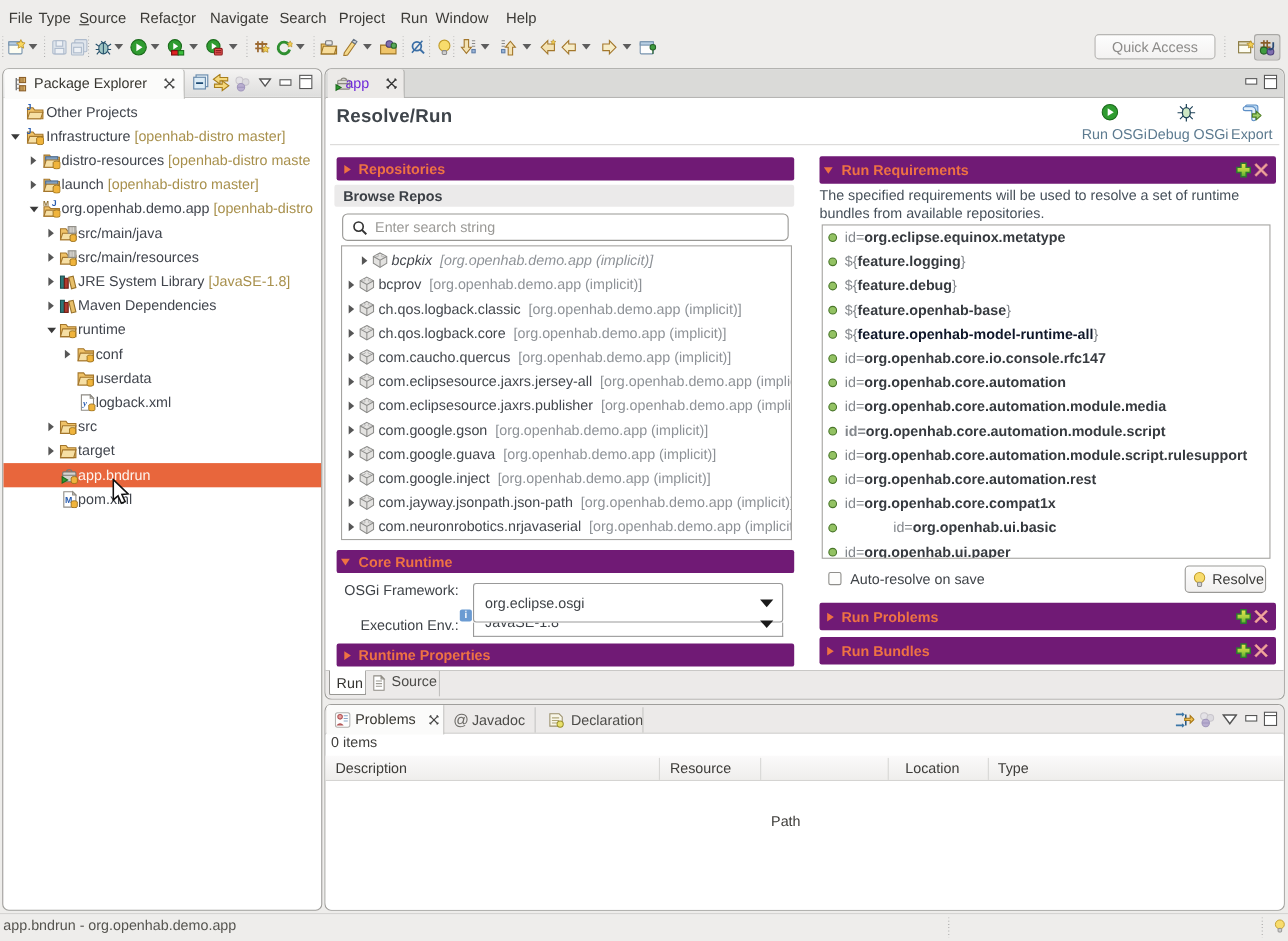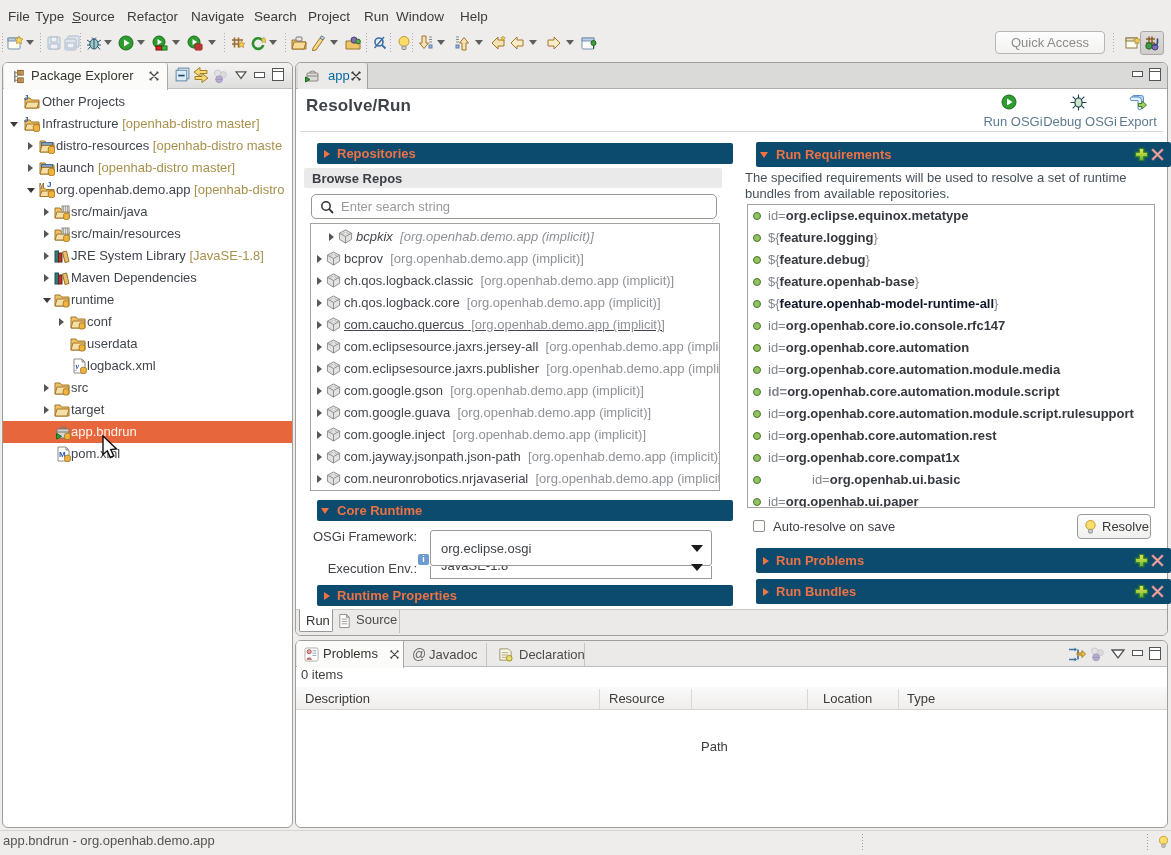--- a/index.html
+++ b/index.html
@@ -30,21 +30,21 @@
 .texp { position:absolute; width:0; height:0; top:7px; }
 .exp-c { border-top:4px solid transparent; border-bottom:4px solid transparent; border-left:5px solid #565656; }
 .exp-o { border-left:4.5px solid transparent; border-right:4.5px solid transparent; border-top:5.5px solid #3a3a3a; top:9px; }
 .ticon16 { position:absolute; top:3px; width:16px; height:16px; }
 
 
 #editor { left:295px; top:62px; width:873px; height:574px; }
 #ed-strip { position:absolute; left:0; top:0; right:0; height:26px; background:#dadad8; border-bottom:1px solid #b0afac; border-radius:6px 6px 0 0; }
 #ed-tab { position:absolute; left:2px; top:0px; width:70px; height:26px; background:#eceae8; border-right:1px solid #a0a09d; border-radius:3px 3px 0 0; }
 
-.secbar { position:absolute; background:#0c4a6e; height:21px; border-radius:2px; color:#ee7243; font-weight:bold; font-size:13px; line-height:21px;margin-left:11px; }
+.secbar { position:absolute; background:#701a75; height:21px; border-radius:2px; color:#ee7243; font-weight:bold; font-size:13px; line-height:21px; }
 .secbar .tri { position:absolute; left:7px; top:6.5px; width:0; height:0; border-top:4.5px solid transparent; border-bottom:4.5px solid transparent; border-left:6px solid #ee7243; }
 .secbar .trid { position:absolute; left:4px; top:7.5px; width:0; height:0; border-left:4.5px solid transparent; border-right:4.5px solid transparent; border-top:6px solid #ee7243; }
 .secbar .lbl { margin-left:20px; }
 
 .listbox { position:absolute; background:#fff; border:1px solid #a5a4a1; overflow:hidden; }
 .lrow { position:absolute; left:0; height:22px; line-height:22px; white-space:nowrap; color:#43474d; }
 .gray { color:#8e9297; }
 
 .plusicon, .xicon { position:absolute; width:15px; height:15px; }
 
@@ -475,21 +475,21 @@
 </div>
 <div class="panel" id="editor">
 <div id="ed-strip"></div>
 <div id="ed-tab">
 <svg style="position:absolute;left:6px;top:5px;" width="16" height="16" viewBox="0 0 16 16">
         <rect x="3" y="5" width="11" height="8" rx="1" fill="#dcdad6" stroke="#8a8880"></rect>
         <path d="M3 8 h11" stroke="#8a8880"></path>
         <path d="M6 5 a2.5 2 0 1 1 5 0" fill="none" stroke="#8a8880" stroke-width="1.2"></path>
         <path d="M1.5 9 l4.5 2.5 -4.5 2.5 z" fill="#2f9c30" stroke="#1c6b1d"></path>
       </svg>
-<span style="position:absolute;left:30px;top:5px;font-size:13px;color:#0369a1;text-align:center;">app</span>
+<span style="position:absolute;left:16px;top:5px;font-size:13px;color:#6d28d9;text-align:center;">app</span>
 <svg style="position:absolute;left:52px;top:7px;" width="12" height="12" viewBox="0 0 12 12">
         <path d="M2 2 L10 10 M10 2 L2 10 M2 2 h1.5 M2 2 v1.5 M10 2 h-1.5 M10 2 v1.5 M2 10 h1.5 M2 10 v-1.5 M10 10 h-1.5 M10 10 v-1.5" stroke="#333" stroke-width="1.2" fill="none"></path>
       </svg>
 </div>
 <div style="position:absolute;left:836px;top:8px;width:11px;height:6px;border:1.5px solid #555;background:#fff;"></div>
 <div style="position:absolute;left:853px;top:5px;width:12px;height:13px;border:1.5px solid #555;background:#fff;">
       <div style="height:2.5px;border-bottom:1.5px solid #555;"></div>
     </div>
 
 <div id="ed-body" style="position:absolute;left:0;top:27px;right:0;bottom:26px;background:#fff;">
@@ -568,21 +568,21 @@
           <span style="position:absolute;left:33px;">ch.qos.logback.core <span class="gray">&nbsp;[org.openhab.demo.app (implicit)]</span></span>
         </div>
 <div class="lrow" style="top:90px;left:0;right:0;">
           <span style="position:absolute;left:6px;top:7px;width:0;height:0;border-top:4px solid transparent;border-bottom:4px solid transparent;border-left:5px solid #565656;"></span>
           <svg style="position:absolute;left:15px;top:3px;" width="15" height="15" viewBox="0 0 16 16">
             <path d="M8 1 L14.5 4.5 V11 L8 15 L1.5 11 V4.5 z" fill="#e3e2e0" stroke="#8a8a88"></path>
             <path d="M1.5 4.5 L8 8 L14.5 4.5 M8 8 V15" stroke="#8a8a88" fill="none"></path>
             <ellipse cx="5" cy="3.8" rx="1.6" ry=".9" fill="#f4f3f2" stroke="#9a9a98" stroke-width=".6"></ellipse>
             <ellipse cx="10.8" cy="3.8" rx="1.6" ry=".9" fill="#f4f3f2" stroke="#9a9a98" stroke-width=".6"></ellipse>
           </svg>
-          <span style="position:absolute;left:33px;text-decoration:underline;">com.caucho.quercus <span class="gray">&nbsp;[org.openhab.demo.app (implicit)]</span></span>
+          <span style="position:absolute;left:33px;">com.caucho.quercus <span class="gray">&nbsp;[org.openhab.demo.app (implicit)]</span></span>
         </div>
 <div class="lrow" style="top:112px;left:0;right:0;">
           <span style="position:absolute;left:6px;top:7px;width:0;height:0;border-top:4px solid transparent;border-bottom:4px solid transparent;border-left:5px solid #565656;"></span>
           <svg style="position:absolute;left:15px;top:3px;" width="15" height="15" viewBox="0 0 16 16">
             <path d="M8 1 L14.5 4.5 V11 L8 15 L1.5 11 V4.5 z" fill="#e3e2e0" stroke="#8a8a88"></path>
             <path d="M1.5 4.5 L8 8 L14.5 4.5 M8 8 V15" stroke="#8a8a88" fill="none"></path>
             <ellipse cx="5" cy="3.8" rx="1.6" ry=".9" fill="#f4f3f2" stroke="#9a9a98" stroke-width=".6"></ellipse>
             <ellipse cx="10.8" cy="3.8" rx="1.6" ry=".9" fill="#f4f3f2" stroke="#9a9a98" stroke-width=".6"></ellipse>
           </svg>
           <span style="position:absolute;left:33px;">com.eclipsesource.jaxrs.jersey-all <span class="gray">&nbsp;[org.openhab.demo.app (implicit)]</span></span>

